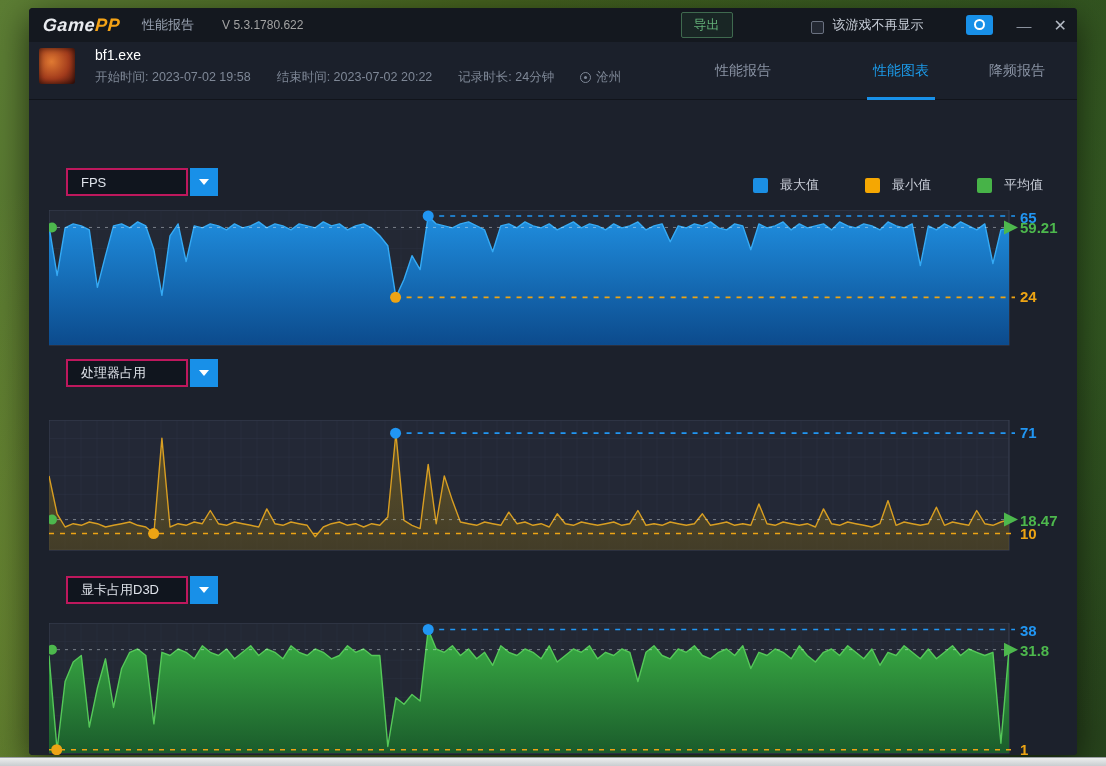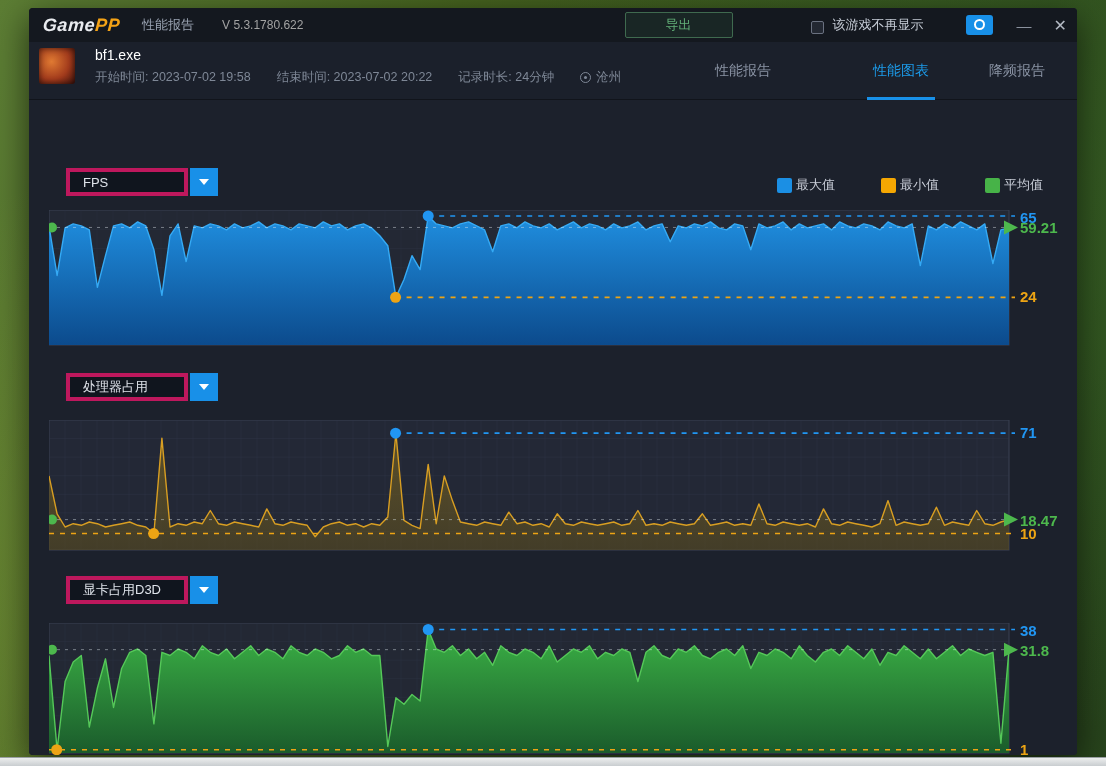--- a/index.html
+++ b/index.html
@@ -23,21 +23,21 @@
   .titlebar { height:34px; background:#14181f; display:flex; align-items:center;
     padding:0 10px 0 14px; }
   .logo { font-style:italic; font-weight:800; font-size:18px; letter-spacing:.5px;
     transform:skewX(-4deg); }
   .logo .lg-game { color:#e9ebef; }
   .logo .lg-pp { color:#f5a316; }
   .tb-title { color:#9aa3b2; font-size:13px; margin-left:22px; }
   .tb-version { color:#a3a3a3; font-size:12px; margin-left:28px; }
   .tb-spacer { flex:1; }
   .export-btn { border:1px solid #3f6a4f; background:rgba(40,72,52,.3); color:#63b078;
-    font-size:13px; padding:3px 40px; border-radius:2px; margin-right:78px; cursor:pointer;margin-left:24px; }
+    font-size:13px; padding:3px 12px; border-radius:2px; margin-right:78px; cursor:pointer;margin-left:24px; }
   .chk-group { display:flex; align-items:flex-end; margin-right:42px; }
   .checkbox { width:13px; height:13px; border:1px solid #6a7180; background:#232832;
     border-radius:2px; margin-right:9px; }
   .chk-label { color:#c5cbd5; font-size:13px; }
   .camera-btn { width:27px; height:20px; background:#1890e8; border-radius:3px;
     position:relative; margin-right:24px; cursor:pointer; }
   .camera-btn::before { content:''; position:absolute; left:8px; top:4px; width:7px;
     height:7px; border:2px solid #fff; border-radius:50%; }
   .tb-min { color:#8a919d; font-size:15px; margin-right:22px; cursor:pointer; }
   .tb-close { color:#b3b9c3; font-size:16px; cursor:pointer; }
@@ -60,33 +60,33 @@
     height:3px; background:#7e8796; border-radius:50%; }
   .tabs { position:absolute; right:26px; top:0; height:58px; display:flex;
     align-items:flex-end; gap:48px; }
   .tab { font-size:14px; color:#8a93a4; padding:0 6px 20px 6px; cursor:pointer; }
   .tab.active { color:#1c9bea; padding-bottom:17px; border-bottom:3px solid #1890e8;margin-left:42px; }
 
   
   .body { position:relative; width:100%; height:655px; background:#1c212c; }
   .sel-row { position:absolute; left:37px; display:flex; align-items:center; }
   .sel-row.r1 { top:68px; }
-  .sel-row.r2 { top:273px; }
+  .sel-row.r2 { top:259px; }
   .sel-row.r3 { top:476px; }
-  .select { width:122px; height:28px; background:#10151e; border:4px solid #be185d;
+  .select { width:122px; height:28px; background:#10151e; border:2px solid #be185d;
     color:#dfe3ea; font-size:13px; display:flex; align-items:center; padding-left:13px;
     cursor:pointer; }
   .dd-btn { width:28px; height:28px; background:#1890e8; margin-left:2px; display:flex;
     align-items:center; justify-content:center; cursor:pointer; }
   .caret { width:0; height:0; border-left:5px solid transparent;
     border-right:5px solid transparent; border-top:6px solid #fff; }
 
   .legend { position:absolute; right:34px; top:76px; display:flex; align-items:center;
     gap:38px; }
-  .legend-item { display:flex; align-items:center; gap:4px;padding-left:8px; }
+  .legend-item { display:flex; align-items:center; gap:12px;padding-left:8px; }
   .swatch { width:15px; height:15px; border-radius:2px; }
   .legend-label { color:#c9ced8; font-size:13px; }
 
   .chart { position:absolute; left:20px; }
   .chart.c1 { top:110px; }
   .chart.c2 { top:320px; }
   .chart.c3 { top:523px; }
 </style>
 </head>
 <body>

